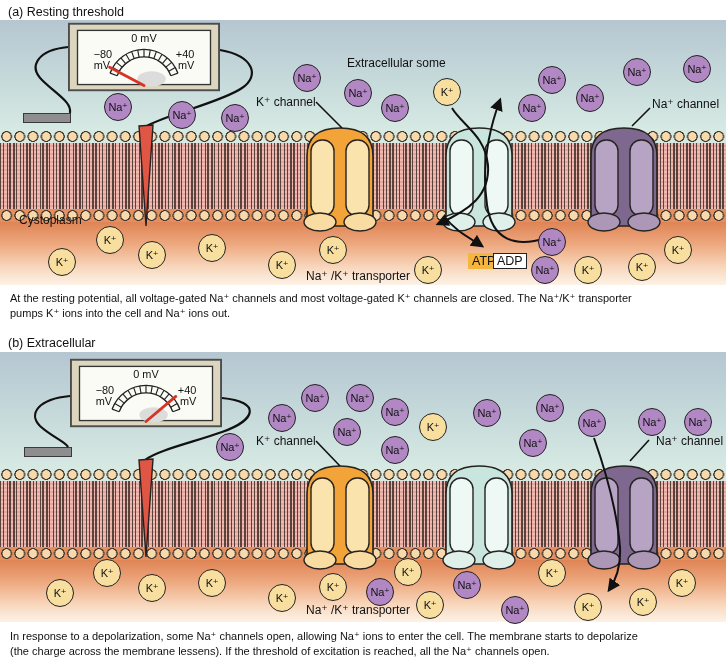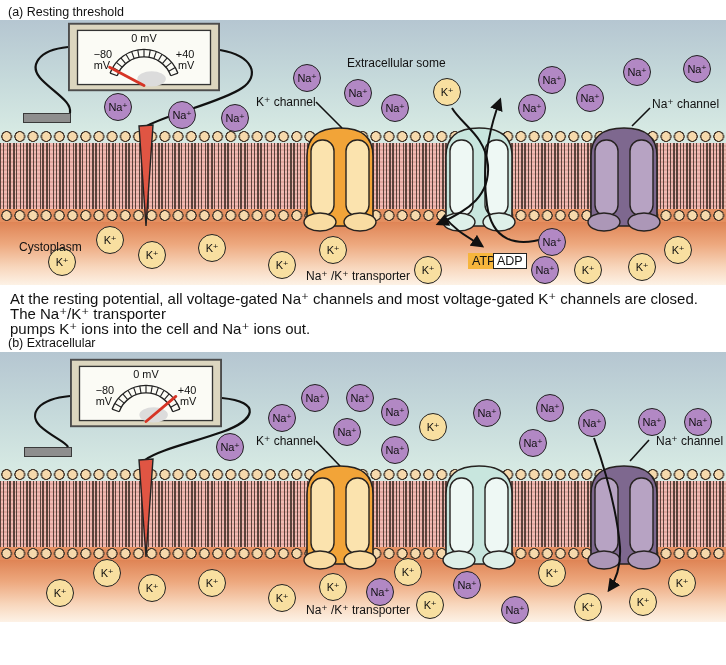--- a/index.html
+++ b/index.html
@@ -1,21 +1,21 @@
 <!DOCTYPE html>
 <html><head>
 <meta charset="utf-8">
 <style>
   html,body{margin:0;padding:0;background:#fff;}
   .page{position:relative;width:726px;height:665px;background:#fff;overflow:hidden;
         font-family:"Liberation Sans","DejaVu Sans",sans-serif;color:#111;}
   .title{position:absolute;left:8px;font-size:12.5px;color:#111;white-space:nowrap;}
   #title-a{top:5px;}
   #title-b{top:336px;}
-  .caption{position:absolute;left:10px;width:712px;font-size:15px;line-height:15px;
+  .caption{position:absolute;left:10px;width:712px;font-size:11px;line-height:15px;
            color:#111;white-space:pre-line;}
   #caption-a{top:291px;}
   #caption-b{top:629px;}
   .scene{position:absolute;left:0;width:726px;overflow:hidden;}
   #scene-a{top:20px;height:265px;}
   #scene-b{top:352px;height:270px;}
   .ext,.heads,.tails,.cyto{position:absolute;left:0;width:726px;}
   .ext{top:0;background:linear-gradient(180deg,#b5c6d1 0%,#c6dadb 55%,#d6e9e3 100%);}
   #scene-a .ext{height:110px;} #scene-b .ext{height:116px;}
   .heads{height:13px;
@@ -199,20 +199,22 @@
         <path d="M108.2,55.7 L115.7,53.0" stroke="#222" stroke-width="1.2"></path>
         <path d="M80,66 L111.4,39.6" stroke="#d63425" stroke-width="3" stroke-linecap="round"></path>
         <text font-family="&quot;Liberation Sans&quot;,&quot;DejaVu Sans&quot;,sans-serif" font-size="11.5" fill="#111" x="80" y="20" text-anchor="middle">0 mV</text>
         <text font-family="&quot;Liberation Sans&quot;,&quot;DejaVu Sans&quot;,sans-serif" font-size="11.5" fill="#111" x="27" y="37">−80</text>
         <text font-family="&quot;Liberation Sans&quot;,&quot;DejaVu Sans&quot;,sans-serif" font-size="11.5" fill="#111" x="27" y="49">mV</text>
         <text font-family="&quot;Liberation Sans&quot;,&quot;DejaVu Sans&quot;,sans-serif" font-size="11.5" fill="#111" x="133" y="37" text-anchor="end">+40</text>
         <text font-family="&quot;Liberation Sans&quot;,&quot;DejaVu Sans&quot;,sans-serif" font-size="11.5" fill="#111" x="133" y="49" text-anchor="end">mV</text>
       </svg>
   </div>
 
+  <div class="caption" id="caption-b">In response to a depolarization, some Na⁺ channels open, allowing Na⁺ ions to enter the cell. The membrane starts to depolarize
+(the charge across the membrane lessens). If the threshold of excitation is reached, all the Na⁺ channels open.</div>
 
   <div id="anno-layer">
       <div class="ion ion-Na" style="left: 104px; top: 93px;">Na⁺</div>
       <div class="ion ion-Na" style="left: 168px; top: 101px;">Na⁺</div>
       <div class="ion ion-Na" style="left: 221px; top: 104px;">Na⁺</div>
       <div class="ion ion-Na" style="left: 293px; top: 64px;">Na⁺</div>
       <div class="ion ion-Na" style="left: 344px; top: 79px;">Na⁺</div>
       <div class="ion ion-Na" style="left: 381px; top: 94px;">Na⁺</div>
       <div class="ion ion-Na" style="left: 518px; top: 94px;">Na⁺</div>
       <div class="ion ion-Na" style="left: 538px; top: 66px;">Na⁺</div>
@@ -228,21 +230,21 @@
       <div class="ion ion-K" style="left: 319px; top: 236px;">K⁺</div>
       <div class="ion ion-K" style="left: 414px; top: 256px;">K⁺</div>
       <div class="ion ion-K" style="left: 574px; top: 256px;">K⁺</div>
       <div class="ion ion-K" style="left: 628px; top: 253px;">K⁺</div>
       <div class="ion ion-K" style="left: 664px; top: 236px;">K⁺</div>
       <div class="ion ion-Na" style="left: 538px; top: 228px;">Na⁺</div>
       <div class="ion ion-Na" style="left: 531px; top: 256px;">Na⁺</div>
       <div class="lbl" style="left: 347px; top: 56px;">Extracellular some</div>
       <div class="lbl" style="left: 256px; top: 95px;">K⁺ channel</div>
       <div class="lbl" style="left: 652px; top: 97px;">Na⁺ channel</div>
-      <div class="lbl" style="left: 19px; top: 240px;">Cystoplasm</div>
+      <div class="lbl" style="left: 19px; top: 213px;">Cystoplasm</div>
       <div class="lbl" style="left: 306px; top: 269px;">Na⁺ /K⁺ transporter</div>
       <div class="lbl lbl-atp" style="left: 468px; top: 253px;">ATP</div>
       <div class="lbl lbl-adp" style="left: 493px; top: 253px;">ADP</div>
       <div class="ion ion-Na" style="left: 216px; top: 433px;">Na⁺</div>
       <div class="ion ion-Na" style="left: 268px; top: 404px;">Na⁺</div>
       <div class="ion ion-Na" style="left: 301px; top: 384px;">Na⁺</div>
       <div class="ion ion-Na" style="left: 346px; top: 384px;">Na⁺</div>
       <div class="ion ion-Na" style="left: 333px; top: 418px;">Na⁺</div>
       <div class="ion ion-Na" style="left: 381px; top: 398px;">Na⁺</div>
       <div class="ion ion-Na" style="left: 381px; top: 436px;">Na⁺</div>

